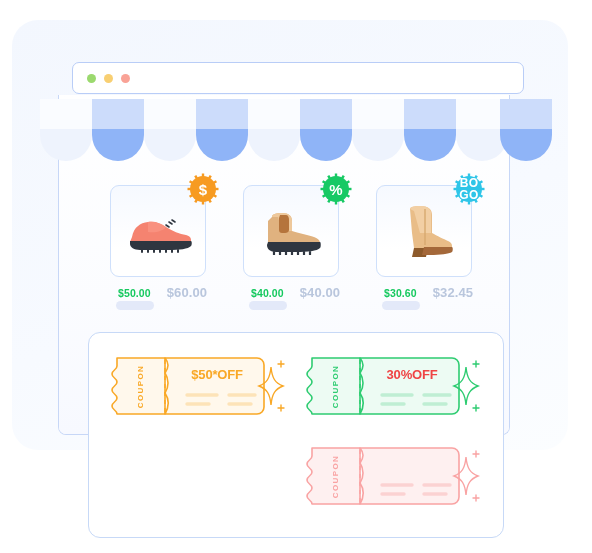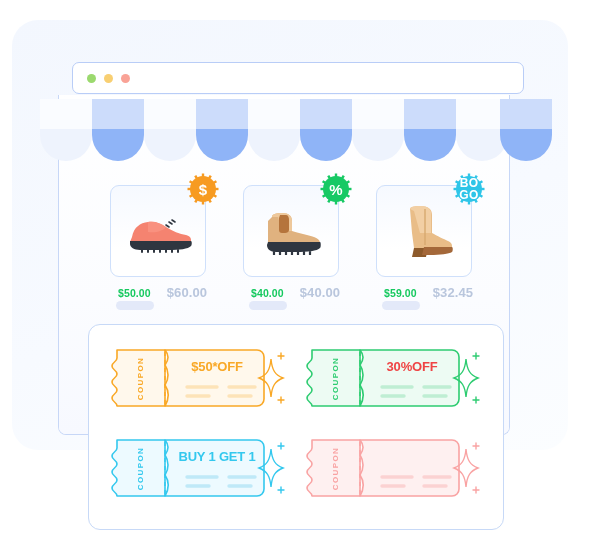--- a/index.html
+++ b/index.html
@@ -82,21 +82,21 @@
 
   .price-row{position:absolute;top:100px;left:0;width:108px;
     display:flex;align-items:baseline;gap:16px;}
   .price-new{font-size:10.5px;font-weight:bold;color:#16c95f;letter-spacing:.1px;margin-left:8px;}
   .price-old{font-size:13px;font-weight:bold;color:#b9c6dd;letter-spacing:.1px;}
   .pill{position:absolute;top:116px;left:6px;width:38px;height:9px;
     background:#e3e9f9;border-radius:5px;}
 
   
   .coupon-panel{
-    position:absolute;left:88px;top:324px;width:416px;height:206px;
+    position:absolute;left:88px;top:332px;width:416px;height:206px;
     background:#ffffff;border:1.5px solid #c7d9f7;border-radius:12px;
     box-sizing:border-box;
   }
   .coupon{position:absolute;width:176px;height:62px;}
   .c1{left:20px;top:22px;}
   .c2{left:215px;top:22px;}
   .c3{left:20px;top:112px;}
   .c4{left:215px;top:112px;}
   .coupon svg{display:block;}
   .coupon .ctext{
@@ -293,21 +293,21 @@
               </g>
             </g>
           </svg>
           <div class="blabel">
             <span>BO</span>
             <span>GO</span>
           </div>
         </div>
       </div>
       <div class="price-row">
-        <span class="price-new">$59.00</span>
+        <span class="price-new">$30.60</span>
         <span class="price-old">$32.45</span>
       </div>
       <div class="pill"></div>
     </div>
 
   </div>
 
   <div class="coupon-panel">
 
     <div class="coupon c1">
@@ -349,42 +349,20 @@
           <path d="M172 6 L172 12 M169 9 L175 9"></path>
           <path d="M172 50 L172 56 M169 53 L175 53"></path>
         </g>
       </svg>
       <div class="vlabel">
           <span style="color:#2ecc71">COUPON</span>
         </div>
       <div class="ctext" style="color:#ef4444">30%OFF</div>
     </div>
 
-    <div class="coupon c3">
-      <svg width="176" height="62" viewBox="0 0 176 62">
-        <path d="M8 3 L56 3 L56 59 L8 59 C8 55 3 55 3 51 C3 47 8 47 8 43 C8 39 3 39 3 35 C3 31 8 31 8 27 C8 23 3 23 3 19 C3 15 8 15 8 11 Z" fill="#edfaff" stroke="#34c8ee" stroke-width="1.6" stroke-linejoin="round"></path>
-        <path d="M56 3 L148 3 C152 3 155 6 155 10 L155 52 C155 56 152 59 148 59 L56 59 C60 52 60 44 56 38 C60 32 60 24 56 18 C60 12 60 8 56 3 Z" fill="#edfaff" stroke="#34c8ee" stroke-width="1.6" stroke-linejoin="round"></path>
-        <path d="M56 5 L56 57" stroke="#34c8ee" stroke-width="1.4" stroke-dasharray="4 4"></path>
-        <g stroke="#bfe9f8" stroke-width="3.4" stroke-linecap="round">
-          <path d="M78 40 L108 40"></path>
-            <path d="M120 40 L146 40"></path>
-          <path d="M78 49 L100 49"></path>
-            <path d="M120 49 L142 49"></path>
-        </g>
-        <path d="M162 12 C163 23 166 28 174 31 C166 34 163 39 162 50 C161 39 158 34 150 31 C158 28 161 23 162 12 Z" fill="none" stroke="#34c8ee" stroke-width="1.4"></path>
-        <g stroke="#34c8ee" stroke-width="1.4" stroke-linecap="round">
-          <path d="M172 6 L172 12 M169 9 L175 9"></path>
-          <path d="M172 50 L172 56 M169 53 L175 53"></path>
-        </g>
-      </svg>
-      <div class="vlabel">
-          <span style="color:#34c8ee">COUPON</span>
-        </div>
-      <div class="ctext" style="color:#34c8ee">BUY 1 GET 1</div>
-    </div>
 
     <div class="coupon c4">
       <svg width="176" height="62" viewBox="0 0 176 62">
         <path d="M8 3 L56 3 L56 59 L8 59 C8 55 3 55 3 51 C3 47 8 47 8 43 C8 39 3 39 3 35 C3 31 8 31 8 27 C8 23 3 23 3 19 C3 15 8 15 8 11 Z" fill="#fef0f0" stroke="#f9a3a3" stroke-width="1.6" stroke-linejoin="round"></path>
         <path d="M56 3 L148 3 C152 3 155 6 155 10 L155 52 C155 56 152 59 148 59 L56 59 C60 52 60 44 56 38 C60 32 60 24 56 18 C60 12 60 8 56 3 Z" fill="#fef0f0" stroke="#f9a3a3" stroke-width="1.6" stroke-linejoin="round"></path>
         <path d="M56 5 L56 57" stroke="#f9a3a3" stroke-width="1.4" stroke-dasharray="4 4"></path>
         <g stroke="#fbd2d2" stroke-width="3.4" stroke-linecap="round">
           <path d="M78 40 L108 40"></path>
             <path d="M120 40 L146 40"></path>
           <path d="M78 49 L100 49"></path>

